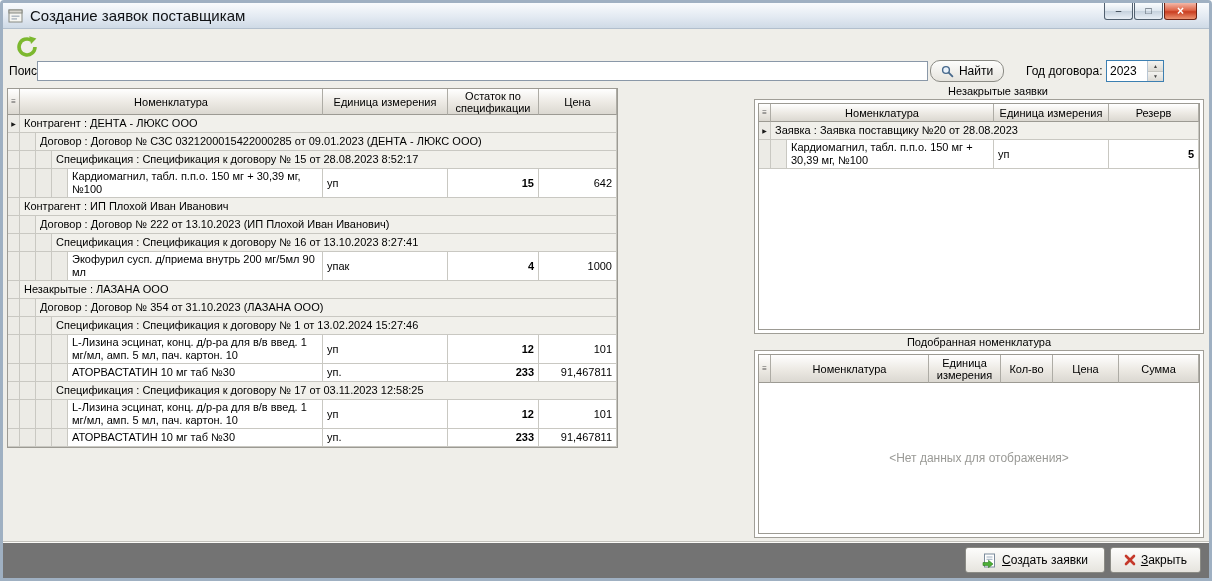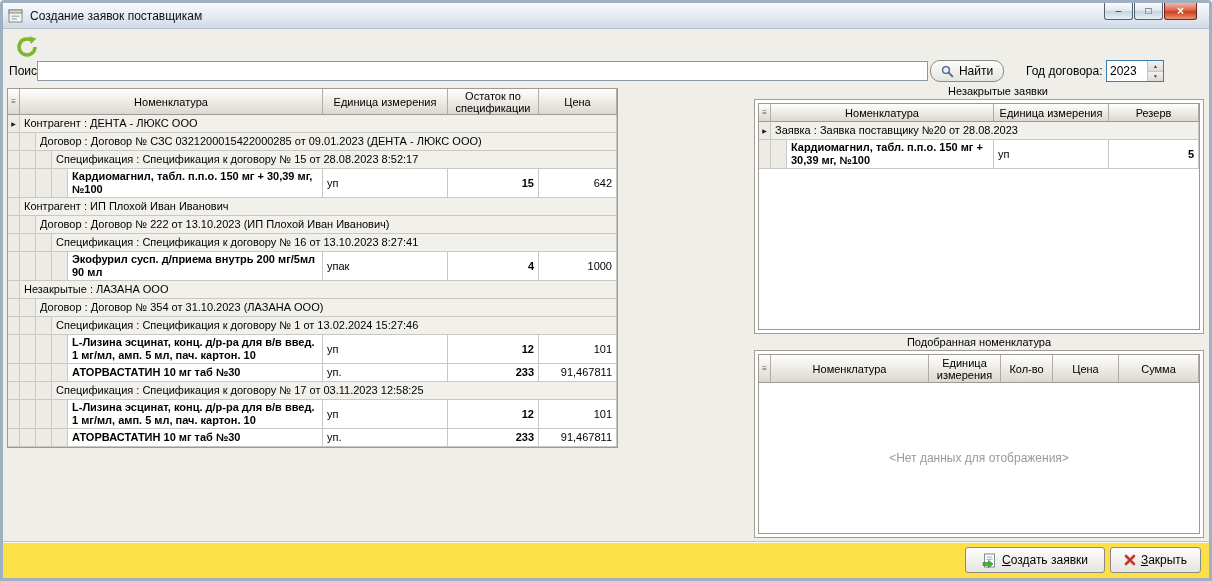--- a/index.html
+++ b/index.html
@@ -14,21 +14,21 @@
   }
 
   
   .titlebar {
     position: absolute; left: 0; right: 0; top: 0; height: 26px;
     background: linear-gradient(#f9fbfd, #e3eaf2 55%, #cfdae6);
     border-bottom: 1px solid #b2bfcd;
     display: flex; align-items: center; padding-left: 5px;
   }
   .app-icon { width: 16px; height: 16px; margin-right: 6px; flex: 0 0 16px; }
-  .title { font-size: 12px; color: #0f1114; }
+  .title { font-size: 15px; color: #0f1114; }
   .caps { position: absolute; top: 0; right: 12px; display: flex; gap: 1px; }
   .cap {
     width: 29px; height: 17px;
     border: 1px solid #51606f; border-top: none; border-radius: 0 0 3px 3px;
     background: linear-gradient(#fbfdfe, #dfe7ef 48%, #c6d2de 52%, #e9eff6);
     display: flex; align-items: center; justify-content: center;
     font-size: 10px; color: #1c2835; line-height: 10px;
   }
   .cap.close {
     width: 33px; color: #fff; font-weight: bold; font-size: 12px;
@@ -85,21 +85,21 @@
     flex: 0 0 12px; background: #ecebe6; border-right: 1px solid #c9c8c2;
     display: flex; align-items: center; justify-content: center;
     font-size: 6px; color: #1a1a1a; padding: 0;
   }
   .gindent {
     flex: 0 0 auto; background-color: #ecebe6; border-right: 1px solid #c9c8c2;
     background-image: repeating-linear-gradient(to right, transparent 0 15px, #c9c8c2 15px 16px);
   }
   .gcell { display: flex; align-items: center; border-right: 1px solid #c9c8c2; padding: 1px 4px; line-height: 13px; overflow: hidden; }
   .gcell.ggroup { flex: 1; background: #f1f0eb; }
-  .gcell.name { flex: 1; font-weight: bold; }
+  .gcell.name { flex: 1; font-weight: normal; }
   .gcell.unit { font-weight: normal; }
   .gcell.num { justify-content: flex-end; }
   .gcell.b { font-weight: bold; }
   .gfill { flex: 1; background: #fff; }
   .gempty { flex: 1; display: flex; align-items: center; justify-content: center; color: #9a9a96; font-size: 12px; }
 
   .left-grid { position: absolute; left: 4px; top: 85px; width: 611px; }
 
   
   .panel { position: absolute; }
@@ -108,21 +108,21 @@
   .ptitle { height: 13px; line-height: 12px; text-align: center; font-size: 11px; color: #000; }
   .pbox {
     position: absolute; left: 0; right: 0; top: 14px; bottom: 0;
     border: 1px solid #a09e97; background: #fff; padding: 3px;
   }
 
   
   .footer {
     position: absolute; left: 0; right: 0; bottom: 0; height: 37px;
     border-top: 1px solid #c2c1bb; box-shadow: inset 0 1px 0 #fbfaf7;
-    background: #fde047;
+    background: #737373;
   }
   .create-btn { position: absolute; right: 104px; top: 5px; width: 140px; height: 26px; }
   .close-btn { position: absolute; right: 8px; top: 5px; width: 91px; height: 26px; }
   .btn .icon { display: flex; align-items: center; }
 </style>
 </head>
 <body>
 
 <div class="window">
 

